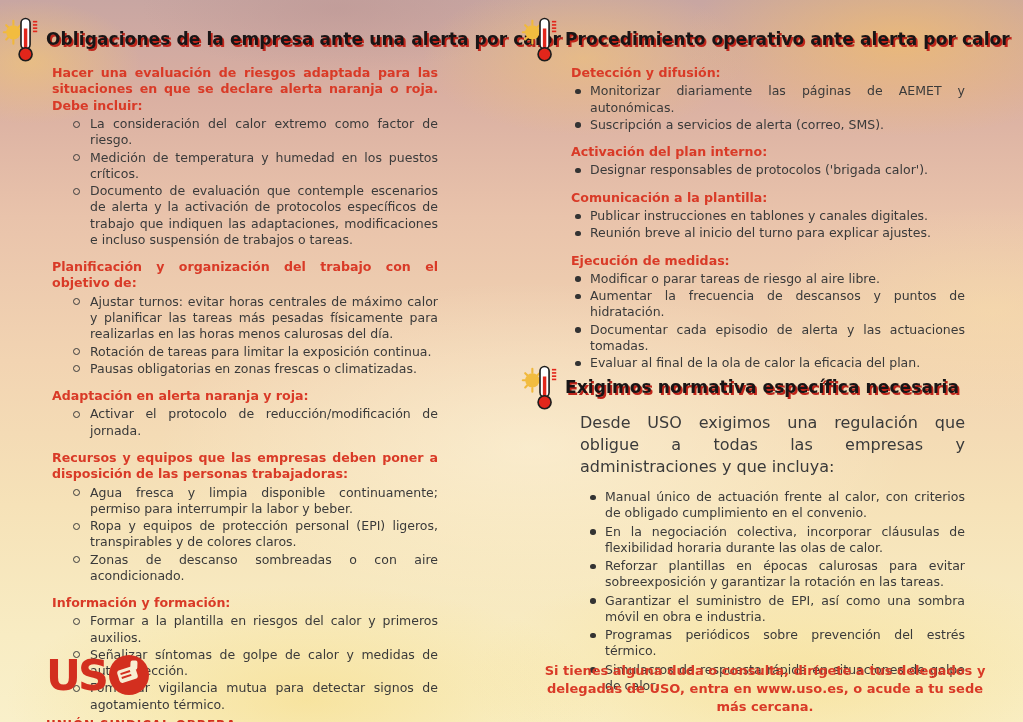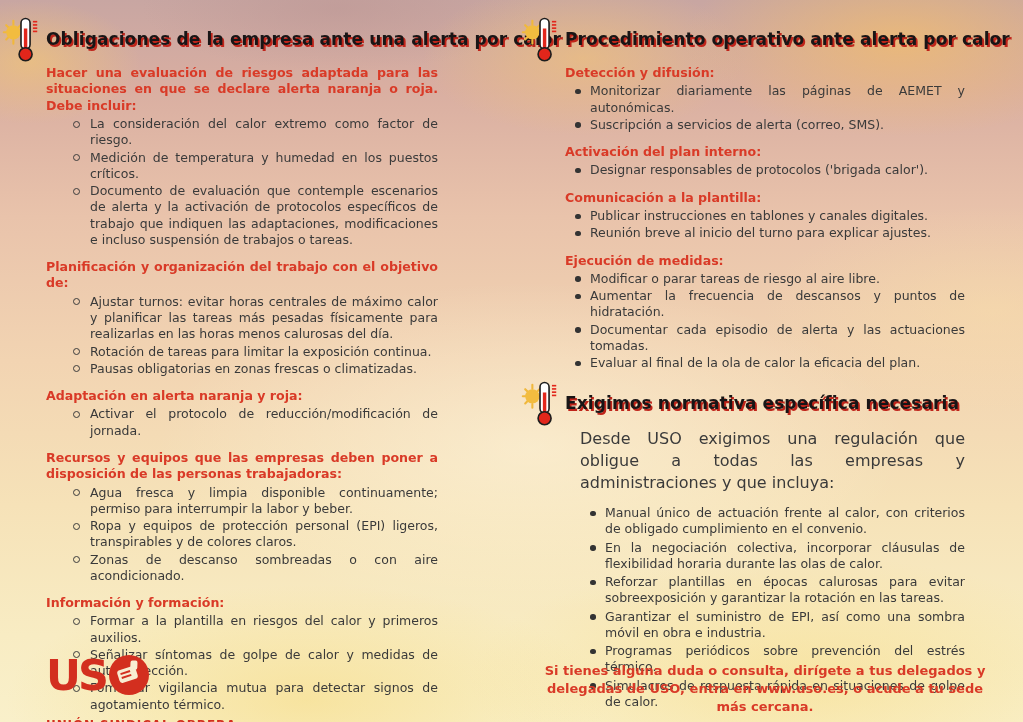--- a/index.html
+++ b/index.html
@@ -32,35 +32,35 @@
   .title-row{position:relative;margin:0 0 10px 0;height:30px;}
   .panel-title{
     font-size:17px;font-weight:bold;color:#181516;line-height:30px;
     white-space:nowrap;letter-spacing:.1px;
     text-shadow:1.8px 1.8px 0 var(--title-shadow);
     margin:0;
   }
   .icon-slot{position:absolute;left:-46px;top:-8px;width:42px;height:46px;}
   .sec-heading{
     color:var(--accent);font-weight:bold;font-size:12.6px;line-height:1.3;
-    margin:11px 0 2px 0;text-align:justify;
+    margin:11px 0 2px 6px;text-align:justify;
   }
   .items{list-style:none;margin:0;padding:0;font-size:12.5px;line-height:1.3;}
   .items li{position:relative;text-align:justify;margin:0 0 1px 0;}
   .ring li{padding-left:44px;}
   .ring li::before{
     content:'';position:absolute;left:27px;top:4.5px;width:5px;height:5px;
     border:1.4px solid #3c3c3c;border-radius:50%;background:transparent;
   }
   .dot li{padding-left:25px;}
   .dot li::before{
     content:'';position:absolute;left:10px;top:5.5px;width:5.5px;height:5.5px;
     background:#333;border-radius:50%;
   }
-  .second-title-row{margin-top:17px;}
+  .second-title-row{margin-top:1px;}
   .intro{font-size:16px;line-height:1.35;text-align:justify;margin:2px 0 12px 15px;}
   .demands{margin-left:15px;}
   .demands li{margin-bottom:2px;}
   .footer-note{
     position:absolute;left:538px;top:662px;width:454px;
     color:var(--accent);font-weight:bold;font-size:13px;line-height:1.4;
     text-align:center;margin:0;
   }
   .logo{position:absolute;left:46px;top:652px;width:260px;}
   .logo-word{display:flex;align-items:center;height:46px;}

